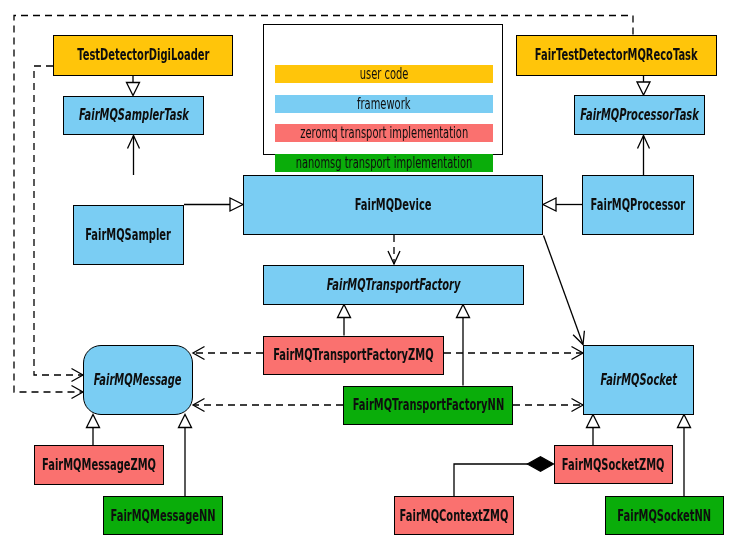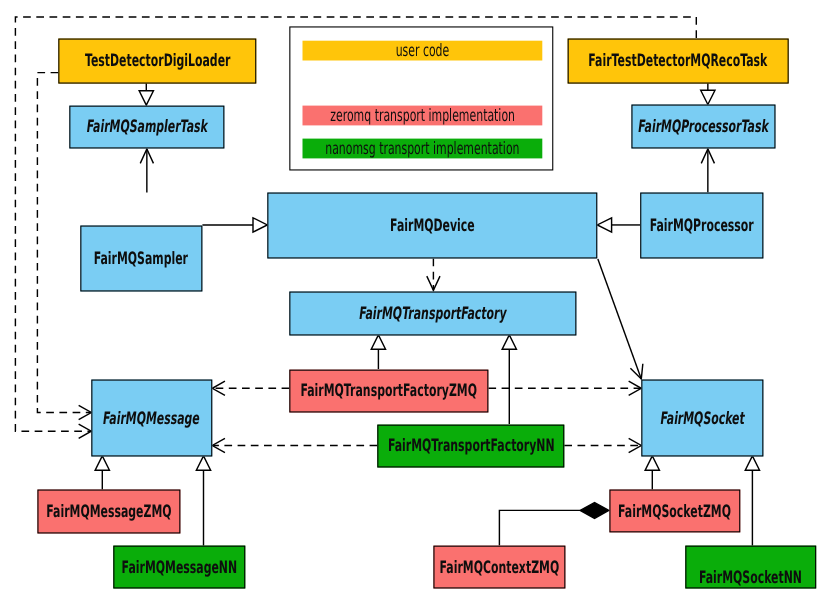--- a/index.html
+++ b/index.html
@@ -29,21 +29,21 @@
   .cat-framework { background: var(--c-framework); }
   .cat-zeromq { background: var(--c-zeromq); }
   .cat-nanomsg { background: var(--c-nanomsg); }
   .legend {
     position: absolute; box-sizing: border-box;
     left: 263px; top: 23.5px; width: 240px; height: 131px;
     background: var(--c-background); border: 1.6px solid var(--c-line);
   }
   .legend-bar {
     position: absolute; display: flex; align-items: center; justify-content: center;
-    font-size: 15.5px; color: var(--c-label_text); white-space: nowrap;
+    font-size: 15.5px; color: var(--c-label_text); white-space: nowrap; margin-top: 28px;
   }
 </style>
 </head>
 <body>
 
 <div class="canvas">
   <svg class="edges" width="748" height="549" viewBox="0 0 748 549">
   <g>
     <path class="shaft" d="M133,75.5 L133,83"></path>
     <path class="head-tri" d="M126.5,82.5 L133,95.5 L139.5,82.5 Z"></path>
@@ -152,44 +152,47 @@
     </div>
   <div class="node cat-framework abstract" style="left:263px;top:264.5px;width:260.5px;height:40px;">
       <span class="lbl">FairMQTransportFactory</span>
     </div>
   <div class="node cat-nanomsg" style="left:343px;top:385.5px;width:170px;height:39.5px;">
       <span class="lbl">FairMQTransportFactoryNN</span>
     </div>
   <div class="node cat-zeromq" style="left:263px;top:335.5px;width:181px;height:39.5px;">
       <span class="lbl">FairMQTransportFactoryZMQ</span>
     </div>
-  <div class="node cat-framework abstract" style="left:83px;top:345px;width:110px;height:69.5px;">
+  <div class="node cat-framework abstract" style="left:83px;top:345px;width:110px;height:69.5px;border-radius:18px;">
       <span class="lbl">FairMQMessage</span>
     </div>
   <div class="node cat-framework abstract" style="left:583px;top:345px;width:111px;height:69.5px;">
       <span class="lbl">FairMQSocket</span>
     </div>
   <div class="node cat-zeromq" style="left:33.5px;top:445px;width:130px;height:40px;">
       <span class="lbl">FairMQMessageZMQ</span>
     </div>
   <div class="node cat-nanomsg" style="left:103px;top:496px;width:120px;height:39px;">
       <span class="lbl">FairMQMessageNN</span>
     </div>
   <div class="node cat-zeromq" style="left:553.5px;top:445px;width:119.5px;height:39px;">
       <span class="lbl">FairMQSocketZMQ</span>
     </div>
-  <div class="node cat-nanomsg" style="left:623px;top:496px;width:119px;height:39px;align-items:flex-end;">
+  <div class="node cat-nanomsg" style="left:605px;top:496px;width:119px;height:39px;">
       <span class="lbl">FairMQSocketNN</span>
     </div>
   <div class="node cat-zeromq" style="left:394px;top:496px;width:120px;height:39px;">
       <span class="lbl">FairMQContextZMQ</span>
     </div>
   <div class="legend">
     <div class="legend-bar cat-user_code" style="left:11px;top:12.5px;width:218px;height:18px;">
         <span class="lbl legend-lbl">user code</span>
+      </div>
+    <div class="legend-bar cat-framework" style="left:11px;top:42px;width:218px;height:18px;">
+        <span class="lbl legend-lbl">framework</span>
       </div>
     <div class="legend-bar cat-zeromq" style="left:11px;top:71.5px;width:218px;height:18px;">
         <span class="lbl legend-lbl">zeromq transport implementation</span>
       </div>
     <div class="legend-bar cat-nanomsg" style="left:11px;top:101px;width:218px;height:18px;">
         <span class="lbl legend-lbl">nanomsg transport implementation</span>
       </div>
   </div>
 </div>
 

